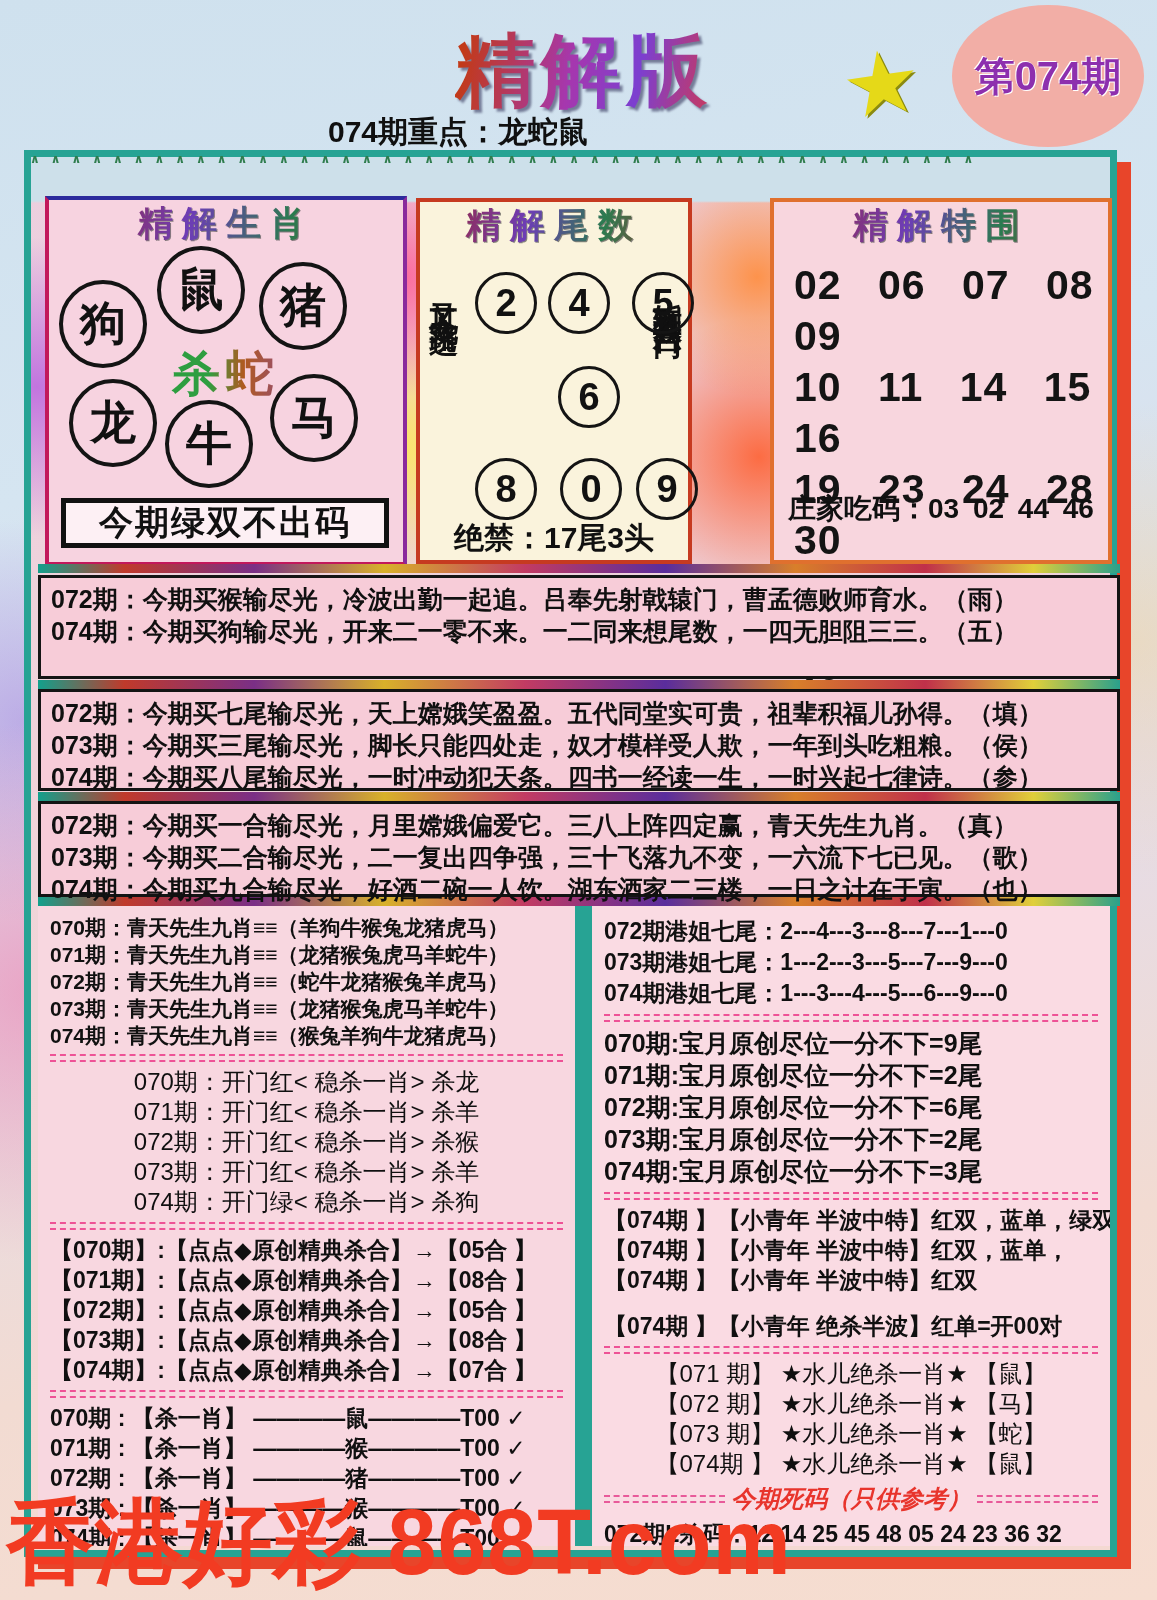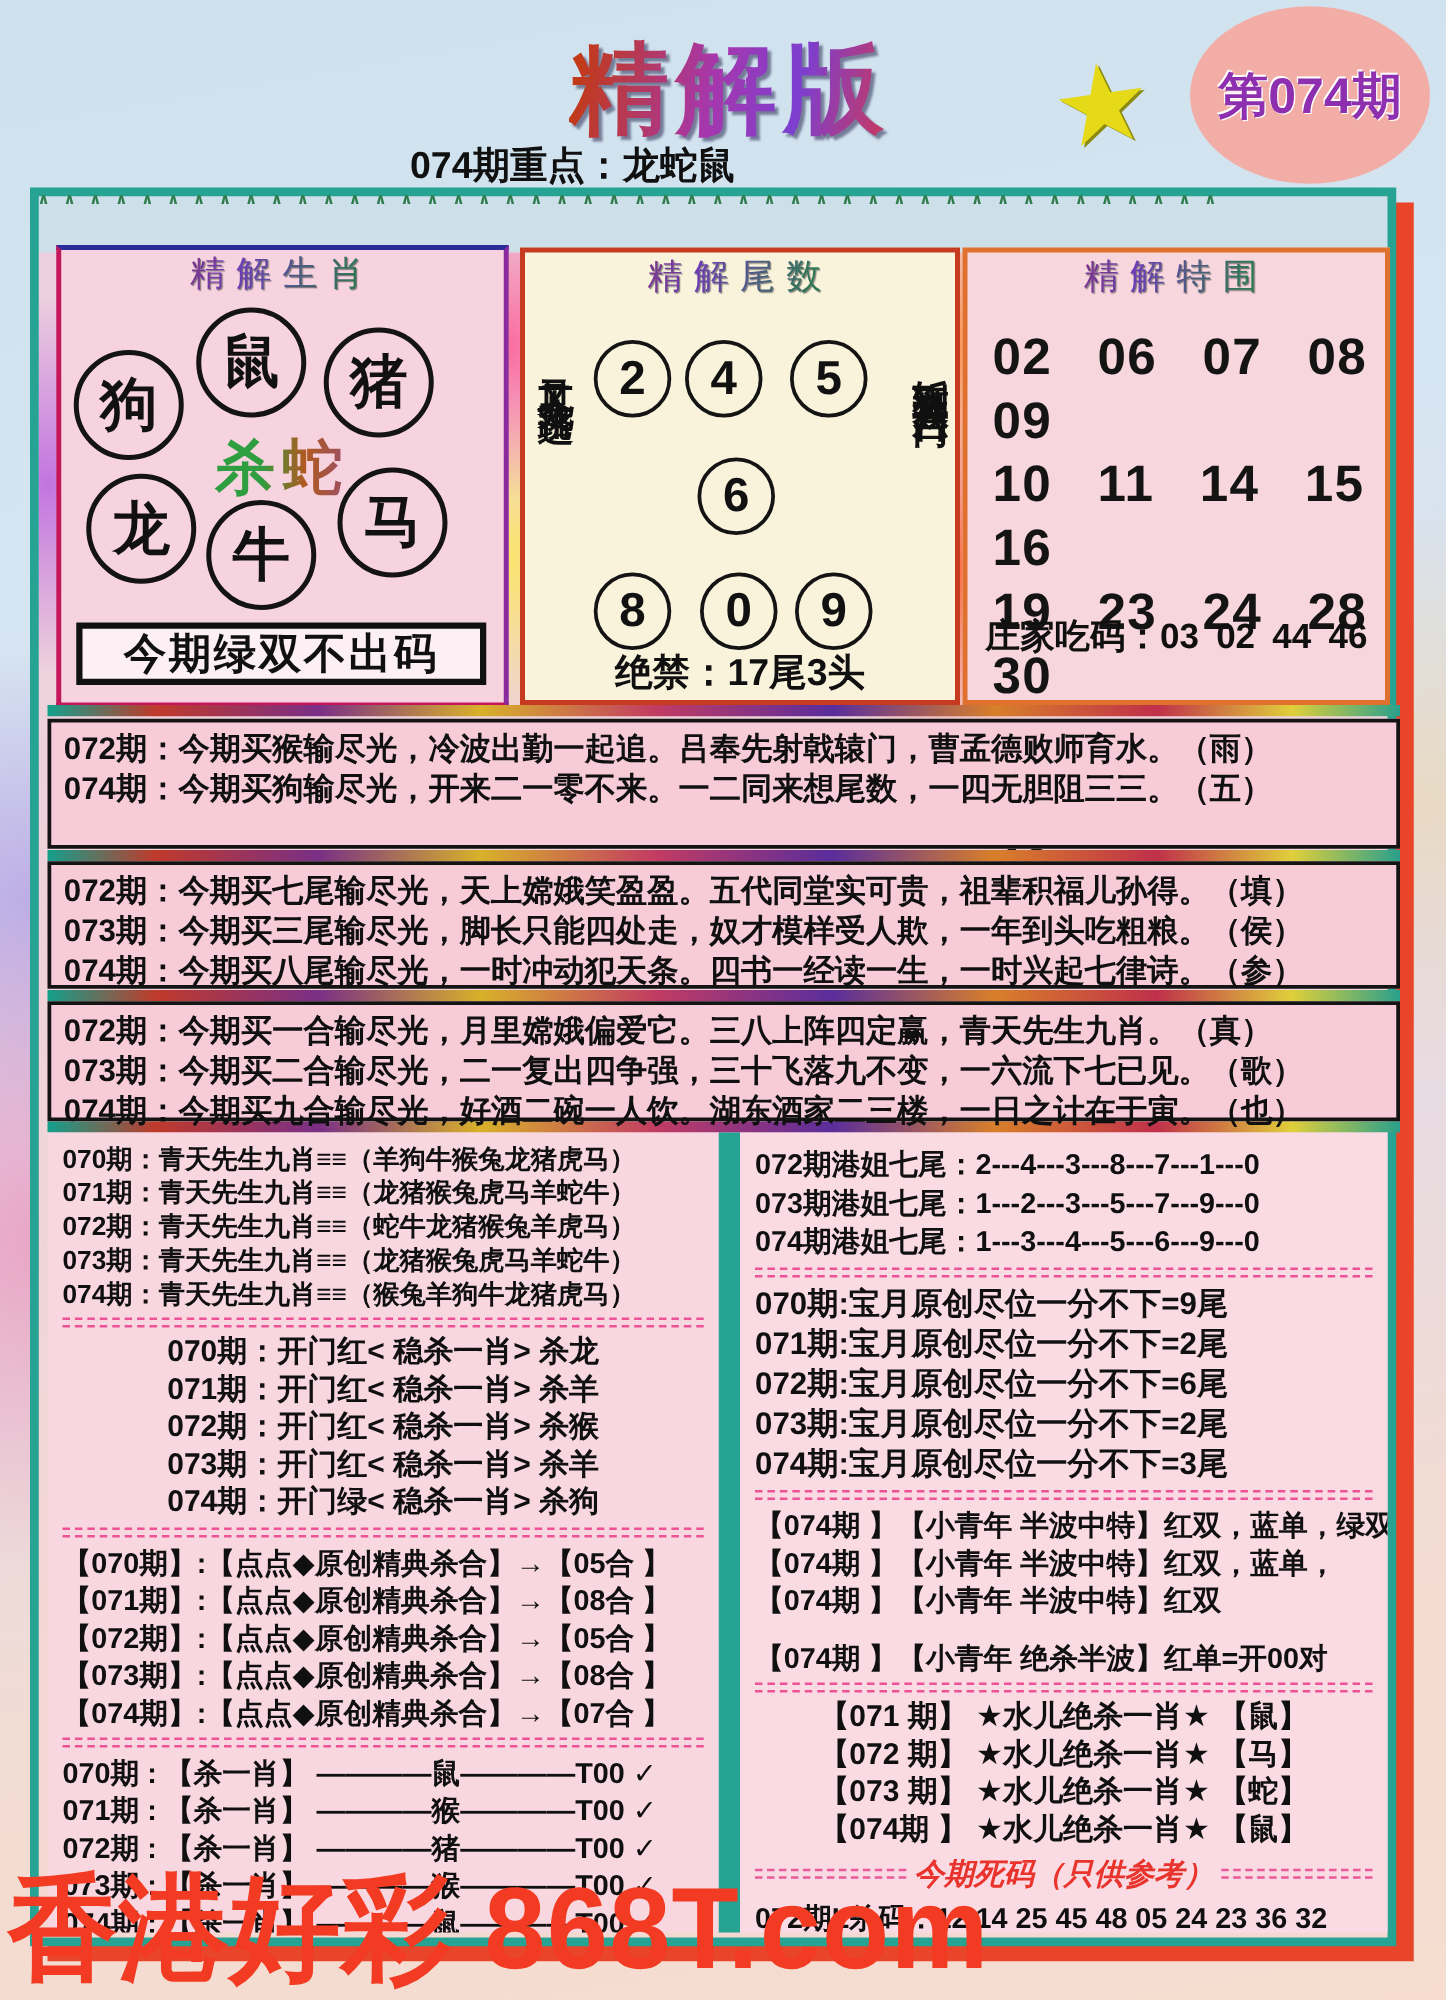--- a/index.html
+++ b/index.html
@@ -33,24 +33,24 @@
       radial-gradient(circle at 728px 300px, rgba(255,90,40,.85), transparent 140px),
       radial-gradient(circle at 6px 230px, rgba(176,77,224,.7), transparent 150px),
       radial-gradient(circle at 1070px 200px, rgba(120,200,120,.5), transparent 120px),
       linear-gradient(180deg,#eccfdf 0%,#f0d5d8 60%,#f4d9d2 100%);}
   .zigzag{left:30px;top:152px;width:1080px;font-size:12px;letter-spacing:11px;color:#2f7d4e;
     white-space:nowrap;overflow:hidden;font-weight:700;}
   
   .tbox{position:absolute;box-sizing:border-box;}
   .box-zodiac{left:45px;top:196px;width:362px;height:370px;background:#f7d3e0;
     border:4px solid;border-color:#2b2b9c #8a2a9c #c2185b #c2185b;}
-  .box-tails{left:416px;top:198px;width:352px;height:366px;background:#faf3dc;border:4px solid #c63a20;}
+  .box-tails{left:416px;top:198px;width:276px;height:366px;background:#faf3dc;border:4px solid #c63a20;}
   .box-special{left:770px;top:198px;width:342px;height:366px;background:#f8d6de;border:4px solid #e0702e;}
   .box-title{width:100%;text-align:center;font-family:"Liberation Serif","DejaVu Serif",serif;
-    font-weight:400;font-size:28px;letter-spacing:9px;
+    font-weight:700;font-size:35px;letter-spacing:9px;
     background:linear-gradient(100deg,#a32428,#6d3db6 40%,#2b7b4f 68%,#b3302e);
     -webkit-background-clip:text;background-clip:text;color:transparent;
     filter:drop-shadow(1px 1px 0 rgba(70,70,70,.65));}
   .zcircle{position:absolute;width:80px;height:80px;border:4px solid #141414;border-radius:50%;
     display:flex;align-items:center;justify-content:center;font-size:46px;font-weight:700;color:#111;}
   .kill-center{position:absolute;left:0;top:142px;width:100%;text-align:center;font-size:48px;font-weight:800;
     background:linear-gradient(90deg,#2e9e40 45%,#b05a20 55%,#7a3fd0 80%);
     -webkit-background-clip:text;background-clip:text;color:transparent;letter-spacing:6px;}
   .green-note{position:absolute;left:12px;top:298px;width:328px;height:50px;background:#fdf0f4;
     border:5px solid #111;box-sizing:border-box;display:flex;align-items:center;justify-content:center;
@@ -68,21 +68,21 @@
   .poem{left:38px;width:1082px;background:#f7ccd8;border:3px solid #141414;box-sizing:border-box;
     padding:5px 10px;font-size:25px;font-weight:700;color:#101010;line-height:32px;white-space:nowrap;}
   
   .leftcol{left:38px;top:906px;width:537px;height:640px;background:#f8d7e0;box-sizing:border-box;
     padding:8px 12px;overflow:hidden;}
   .divider{left:575px;top:906px;width:17px;height:640px;background:#27a394;}
   .rightcol{left:592px;top:906px;width:518px;height:640px;background:#fadbe3;box-sizing:border-box;
     padding:10px 12px;overflow:hidden;}
   .row-s{font-size:21px;font-weight:700;color:#101010;line-height:27px;white-space:nowrap;}
   .row-m{font-size:23px;font-weight:700;color:#101010;line-height:30px;white-space:nowrap;}
-  .row-c{font-size:24px;font-weight:700;color:#101010;line-height:30px;text-align:center;white-space:nowrap;}
+  .row-c{font-size:24px;font-weight:400;color:#101010;line-height:30px;text-align:center;white-space:nowrap;}
   .sep{border-top:2px dashed #ee5296;border-bottom:2px dashed #ee5296;height:4px;margin:5px 0;}
   .gap{height:16px;}
   .deadline{display:flex;align-items:center;gap:6px;margin:4px 0;}
   .dash{flex:1;height:4px;border-top:2px dashed #e85a9a;border-bottom:2px dashed #e85a9a;}
   .deadtext{color:#e8342c;font-weight:800;font-size:24px;white-space:nowrap;font-style:italic;}
   
   .watermark{left:6px;top:1484px;font-size:88px;font-weight:800;color:#f23b22;white-space:nowrap;
     letter-spacing:1px;z-index:9;transform:scaleY(1.05);}
 </style>
 </head>

